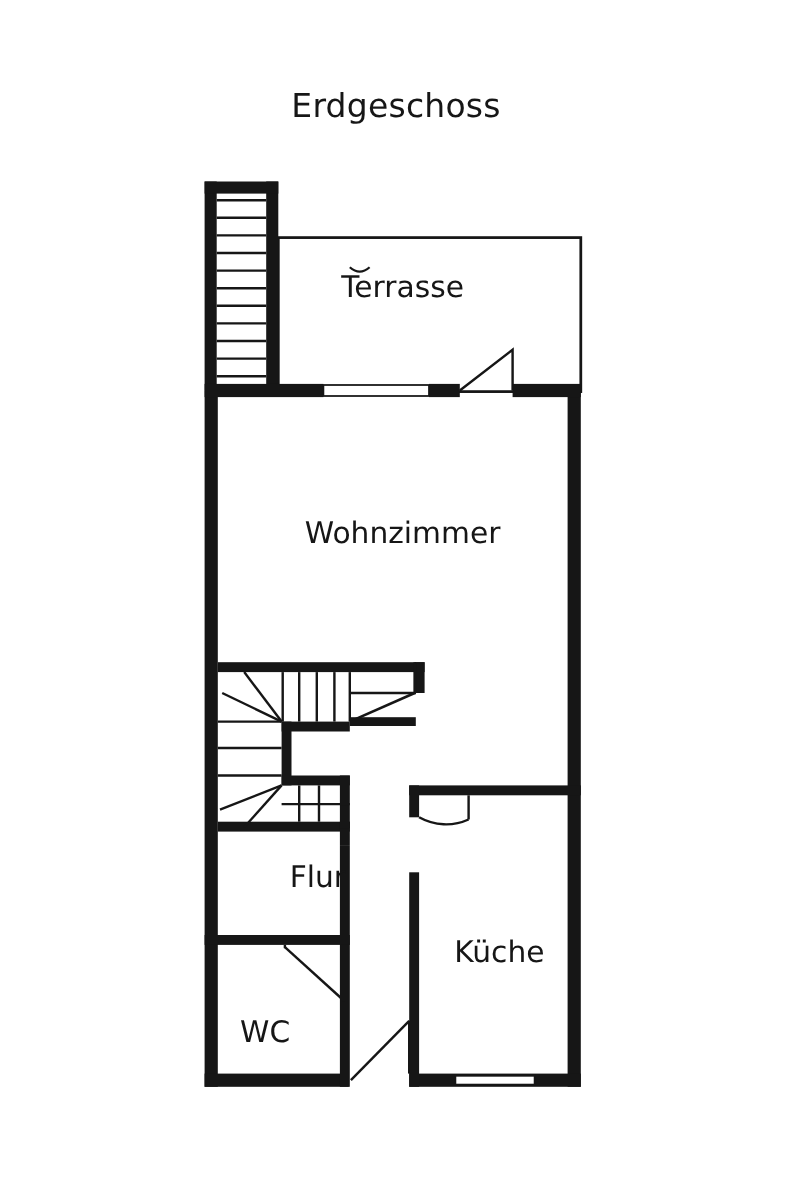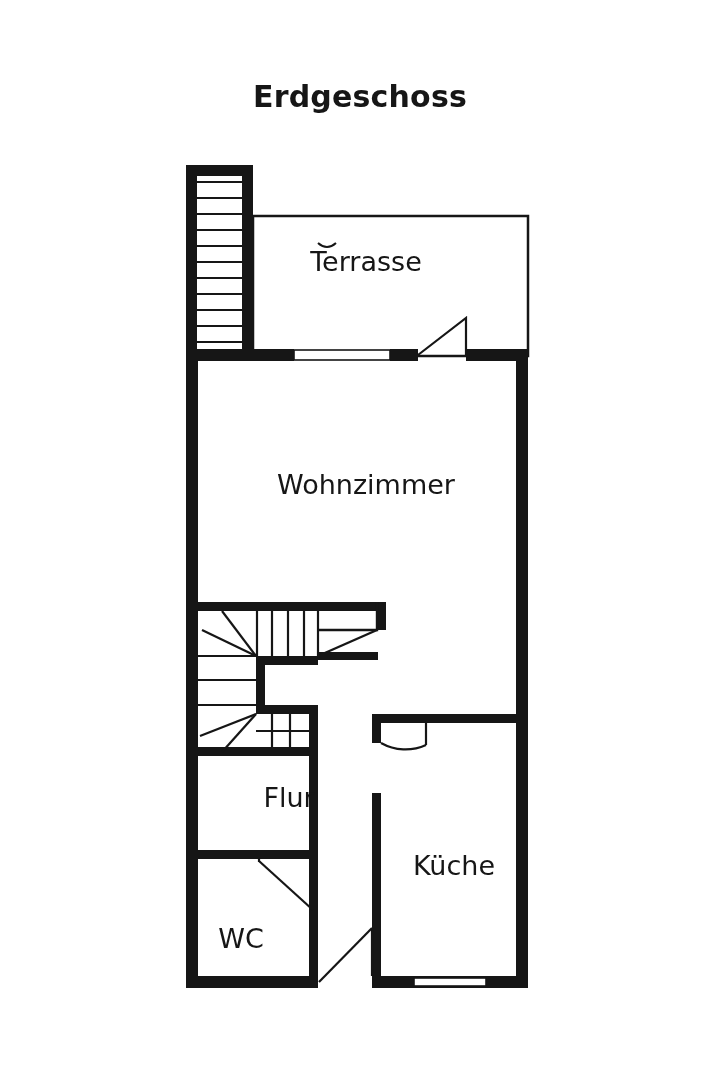--- a/index.html
+++ b/index.html
@@ -16,21 +16,21 @@
     font-family: "DejaVu Sans", "Liberation Sans", sans-serif;
     color: #1a1a1a;
   }
   #plan-title {
     position: absolute;
     top: 82px;
     left: 0;
     width: 720px;
     text-align: center;
     font-size: 30px;
-    font-weight: 700;
+    font-weight: 400;
     letter-spacing: 0.2px;
     color: #161616;
     line-height: 1;
   }
   #floorplan-canvas {
     position: absolute;
     top: 0;
     left: 0;
     width: 720px;
     height: 1080px;

